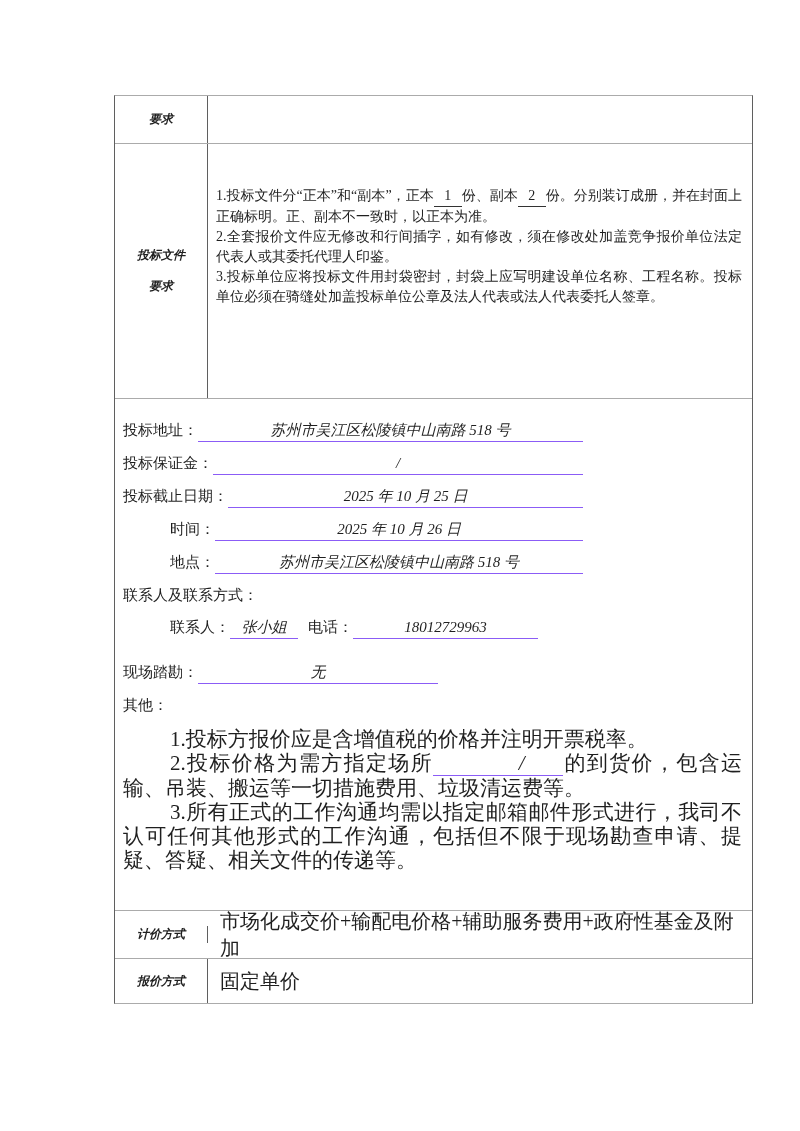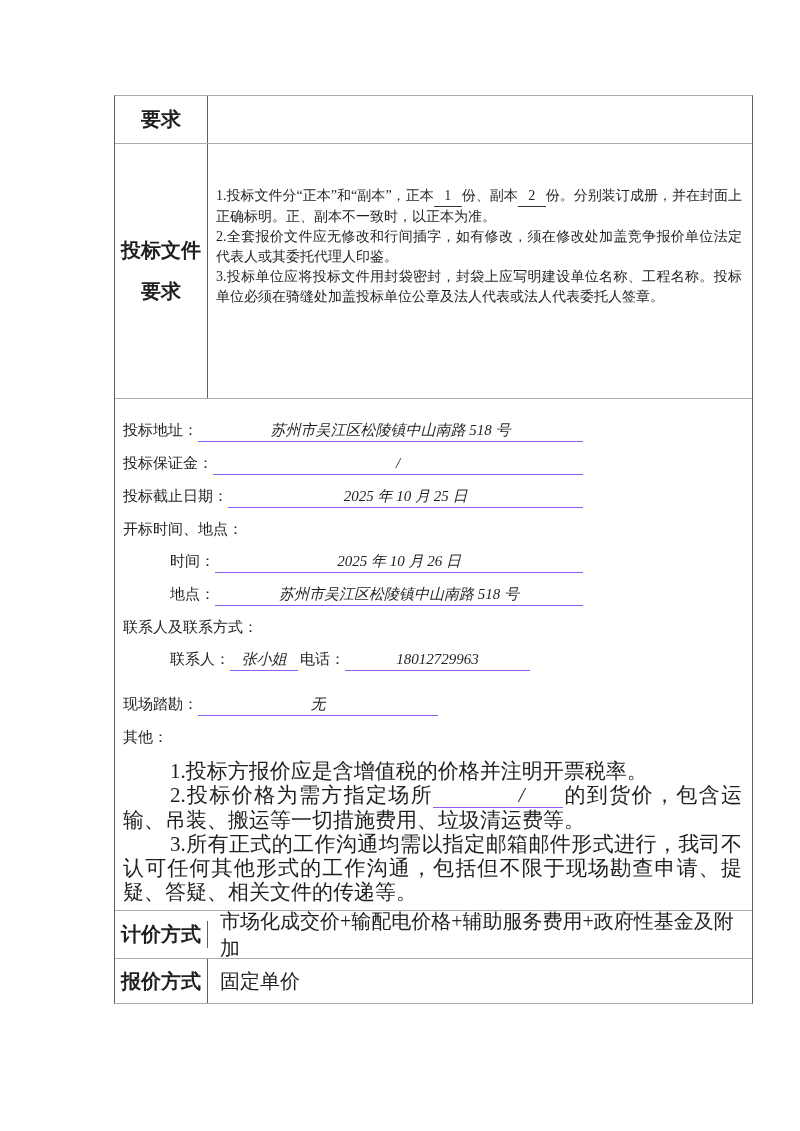--- a/index.html
+++ b/index.html
@@ -13,42 +13,42 @@
     position:absolute; left:114px; top:95px; width:639px;
     border-top:1px solid #ababab; border-bottom:1px solid #ababab;
     border-left:1px solid #5f5f5f; border-right:1px solid #5f5f5f;
     background:#ffffff;
   }
   .row { display:flex; border-bottom:1px solid #ababab; }
   .row:last-child { border-bottom:none; }
   .lcell {
     width:93px; flex:0 0 93px; border-right:1px solid #5f5f5f;
     display:flex; flex-direction:column; align-items:center; justify-content:center;
-    font-weight:bold; font-size:20px; text-align:center;
+    font-weight:bold; font-size:12px; text-align:center;font-style:italic;
   }
   .rcell { flex:1; min-width:0; }
   .r1 { height:48px; }
   .r2 { height:255px; }
   .r3 { height:512px; }
   .r4 { height:48px;align-items:center; }
   .r5 { height:44px; }
   .lbl2 { margin-top:14px; }
   .r2c { padding:42px 10px 0 8px; }
   .para { font-size:14px; line-height:20px; text-align:justify; }
   .nblank { display:inline-block; min-width:28px; text-align:center; border-bottom:1px solid #333; }
   .r3c { padding:21px 10px 0 8px; font-size:15px; }
   .f { line-height:21px; margin-bottom:11px; white-space:nowrap; }
   .b { font-weight:normal; }
   .ind { padding-left:47px; }
   .gap { margin-top:23px; }
   .blank { display:inline-block; text-align:center; border-bottom:1px solid #8b5cf6;font-style:italic; }
   .w385 { width:385px; } .w370 { width:370px; } .w355 { width:355px; }
   .w368 { width:368px; } .w68 { width:68px; } .w185 { width:185px; }
   .w240 { width:240px; } .w130 { width:130px; }
-  .phlbl { margin-left:2px; }
+  .phlbl { margin-left:10px; }
   .op { font-size:21px; line-height:24px; text-indent:47px; text-align:justify; }
   .vcell { display:flex; align-items:center; padding-left:12px; font-size:20px; }
 </style>
 </head>
 <body>
 
 <div class="tbl">
 
   <div class="row r1">
     <div class="lcell">
@@ -67,21 +67,20 @@
       <p class="para">2.全套报价文件应无修改和行间插字，如有修改，须在修改处加盖竞争报价单位法定代表人或其委托代理人印鉴。</p>
       <p class="para">3.投标单位应将投标文件用封袋密封，封袋上应写明建设单位名称、工程名称。投标单位必须在骑缝处加盖投标单位公章及法人代表或法人代表委托人签章。</p>
     </div>
   </div>
 
   <div class="row r3">
     <div class="rcell r3c">
       <div class="f"><span class="b">投标地址：</span><span class="blank w385">苏州市吴江区松陵镇中山南路 518 号</span></div>
       <div class="f"><span class="b">投标保证金：</span><span class="blank w370">/</span></div>
       <div class="f"><span class="b">投标截止日期：</span><span class="blank w355">2025 年 10 月 25 日</span></div>
-      <div class="f b">开标时间、地点：</div>
       <div class="f ind"><span>时间：</span><span class="blank w368">2025 年 10 月 26 日</span></div>
       <div class="f ind"><span>地点：</span><span class="blank w368">苏州市吴江区松陵镇中山南路 518 号</span></div>
       <div class="f b">联系人及联系方式：</div>
       <div class="f ind"><span>联系人：</span><span class="blank w68">张小姐</span><span class="phlbl">电话：</span><span class="blank w185">18012729963</span></div>
       <div class="f gap"><span class="b">现场踏勘：</span><span class="blank w240">无</span></div>
       <div class="f b">其他：</div>
       <p class="op">1.投标方报价应是含增值税的价格并注明开票税率。</p>
       <p class="op"><span>2.投标价格为需方指定场所</span><span class="blank w130">/</span><span>的到货价，包含运输、吊装、搬运等一切措施费用、垃圾清运费等。</span></p>
       <p class="op">3.所有正式的工作沟通均需以指定邮箱邮件形式进行，我司不认可任何其他形式的工作沟通，包括但不限于现场勘查申请、提疑、答疑、相关文件的传递等。</p>
     </div>

